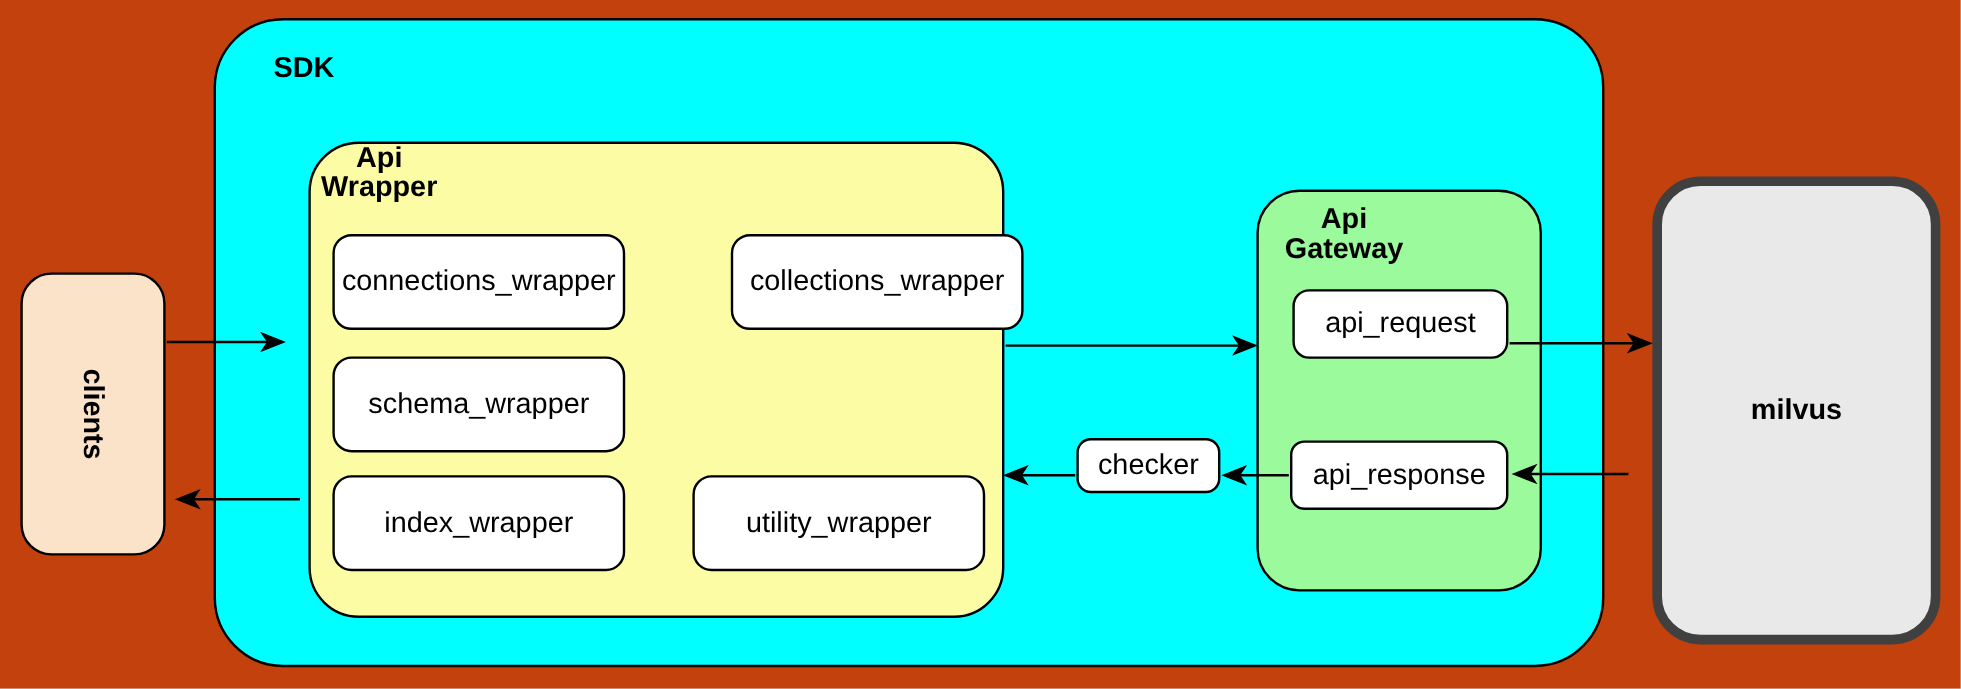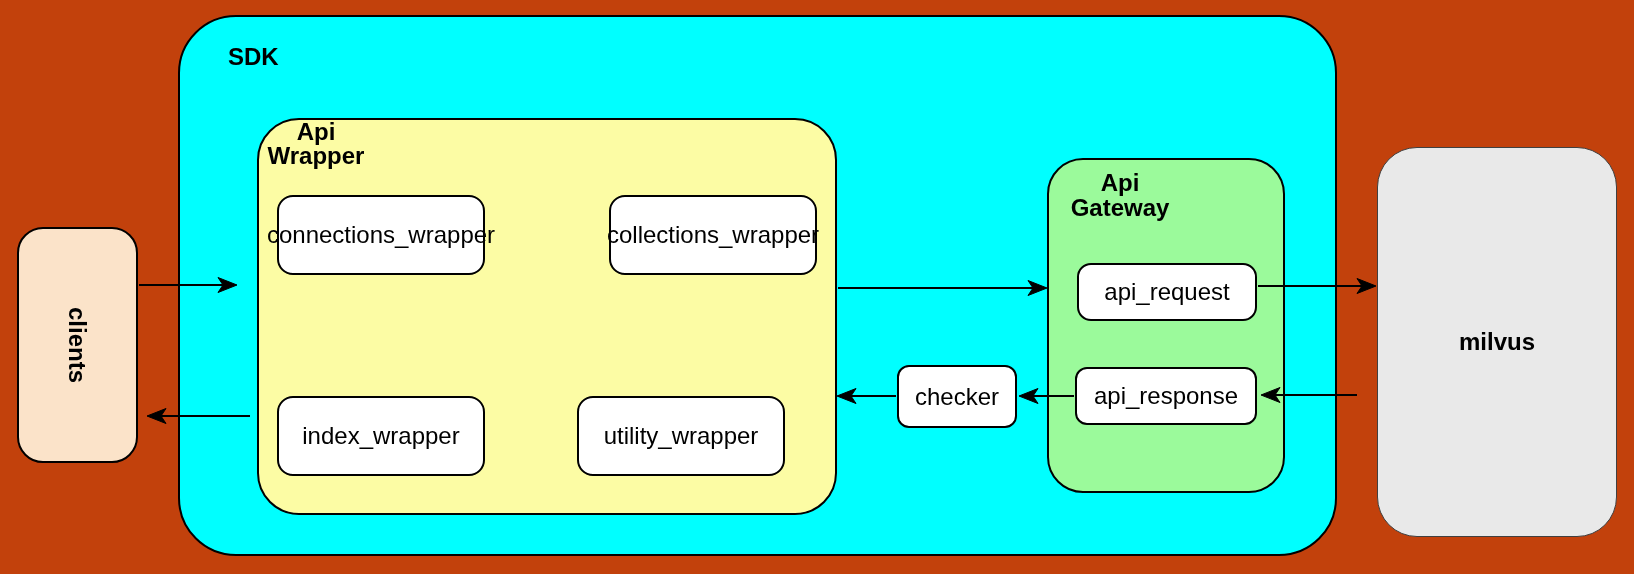--- a/index.html
+++ b/index.html
@@ -41,40 +41,40 @@
     left:17px;top:227px;width:121px;height:236px;
     background:#fbe3c9;border:2px solid #000;border-radius:26px;
     display:flex;align-items:center;justify-content:center;
   }
   .clients-label{
     font-weight:bold;font-size:24px;white-space:nowrap;
     transform:rotate(90deg);
   }
   .milvus{
     left:1377px;top:147px;width:240px;height:390px;
-    background:#e9e9e9;border:1px solid #404040;border-radius:40px;
+    background:#e9e9e9;border:8px solid #404040;border-radius:40px;
     display:flex;align-items:center;justify-content:center;
   }
   .milvus-label{font-weight:bold;font-size:24px;}
   
   .node{
     background:#ffffff;border:2px solid #000;
     display:flex;align-items:center;justify-content:center;
     font-size:24px;white-space:nowrap;
   }
-  .wb{width:208px;height:80px;border-radius:16px;}
+  .wb{width:244px;height:80px;border-radius:16px;}
   .wb-r1c1{left:277px;top:195px;}
   .wb-r1c2{left:577px;top:195px;margin-left:32px;}
   .wb-r2c1{left:277px;top:297px;}
   .wb-r2c2{left:577px;top:297px;}
   .wb-r3c1{left:277px;top:396px;}
   .wb-r3c2{left:577px;top:396px;}
-  .gw-request{left:1077px;top:263px;width:180px;height:58px;border-radius:14px;}
+  .gw-request{left:1077px;top:241px;width:180px;height:58px;border-radius:14px;}
   .gw-response{left:1075px;top:367px;width:182px;height:58px;border-radius:12px;}
-  .checker{left:897px;top:365px;width:120px;height:63px;border-radius:12px;}
+  .checker{left:897px;top:365px;width:120px;height:46px;border-radius:12px;}
   
   .arrows-svg{position:absolute;left:0;top:0;pointer-events:none;}
   .arrows-svg line{stroke:#000;stroke-width:2;}
   .arrows-svg path{fill:#000;stroke:#000;stroke-width:1;}
 </style>
 </head>
 <body>
 
 <div id="canvas">
 
@@ -85,20 +85,23 @@
   <div class="abs api-wrapper-label">
     <span style="display:block">Api</span>
     <span style="display:block">Wrapper</span>
   </div>
 
   <div class="abs node wb wb-r1c1">
     <span>connections_wrapper</span>
   </div>
   <div class="abs node wb wb-r1c2">
     <span>collections_wrapper</span>
+  </div>
+  <div class="abs node wb wb-r2c1">
+    <span>schema_wrapper</span>
   </div>
   <div class="abs node wb wb-r3c1">
     <span>index_wrapper</span>
   </div>
   <div class="abs node wb wb-r3c2">
     <span>utility_wrapper</span>
   </div>
 
   <div class="abs api-gateway"></div>
   <div class="abs api-gateway-label">

